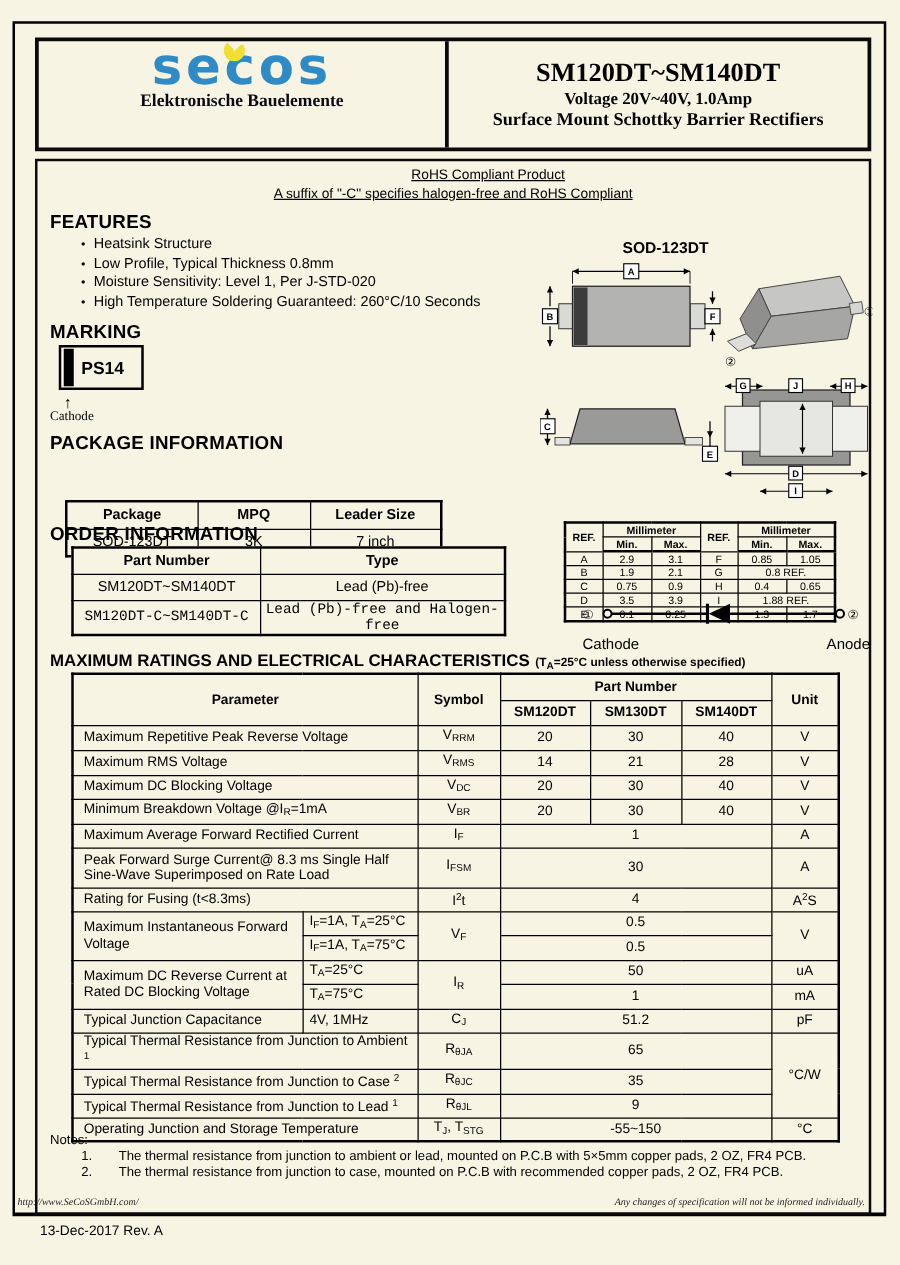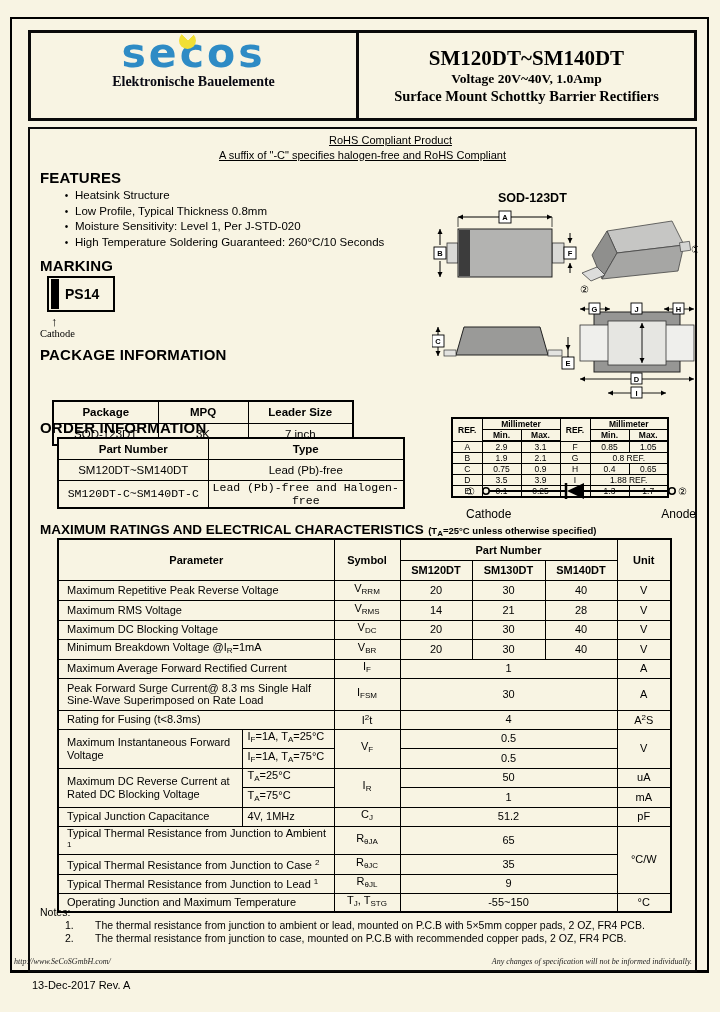--- a/index.html
+++ b/index.html
@@ -452,21 +452,21 @@
         <td class="param" colspan="2">Typical Thermal Resistance from Junction to Case <sup>2</sup></td>
         <td>R<sub>θJC</sub></td>
         <td colspan="3">35</td>
       </tr>
       <tr style="height:19px;margin-top:35px;">
         <td class="param" colspan="2">Typical Thermal Resistance from Junction to Lead <sup>1</sup></td>
         <td>R<sub>θJL</sub></td>
         <td colspan="3">9</td>
       </tr>
       <tr style="height:19px;">
-        <td class="param" colspan="2">Operating Junction and Maximum Temperature</td>
+        <td class="param" colspan="2">Operating Junction and Storage Temperature</td>
         <td>T<sub>J</sub>, T<sub>STG</sub></td>
         <td colspan="3">-55~150</td>
         <td>°C</td>
       </tr>
     </tbody>
       </table>
 
     <div class="abs note-line" style="left:10px; top:777px;">Notes:</div>
     <div class="abs note-line" style="left:35px; top:790px; width:630px;">
       <span class="note-num">1.</span><span>The thermal resistance from junction to ambient or lead, mounted on P.C.B with 5×5mm copper pads, 2 OZ, FR4 PCB.</span>

